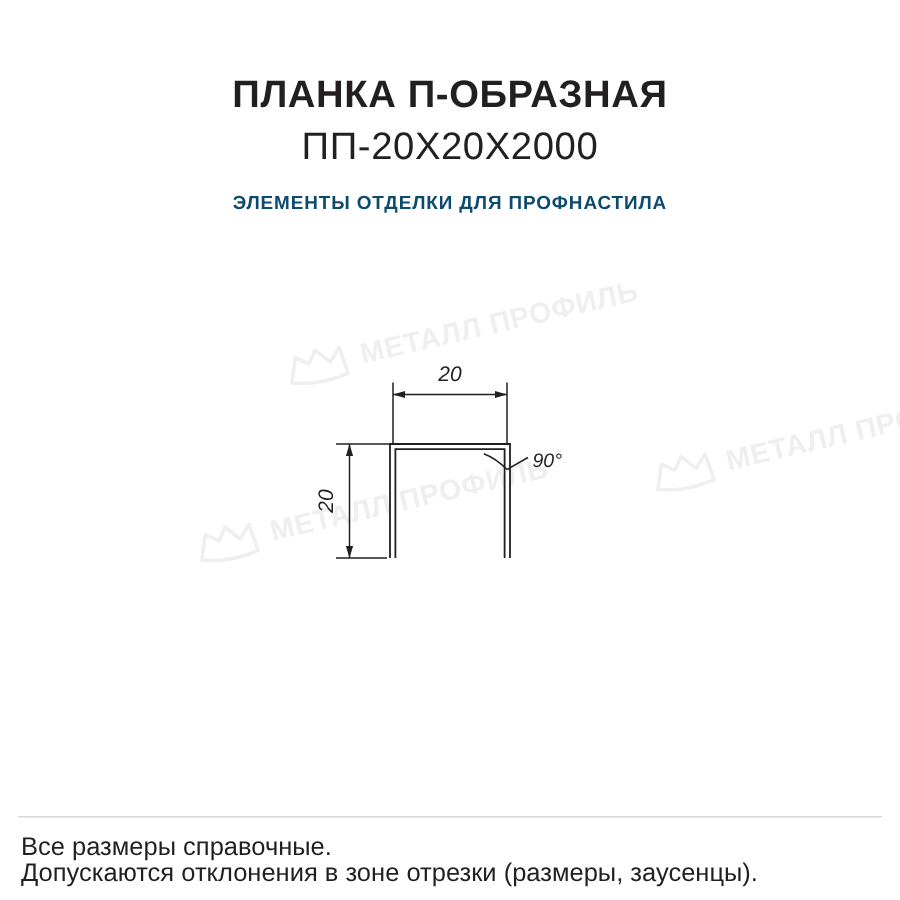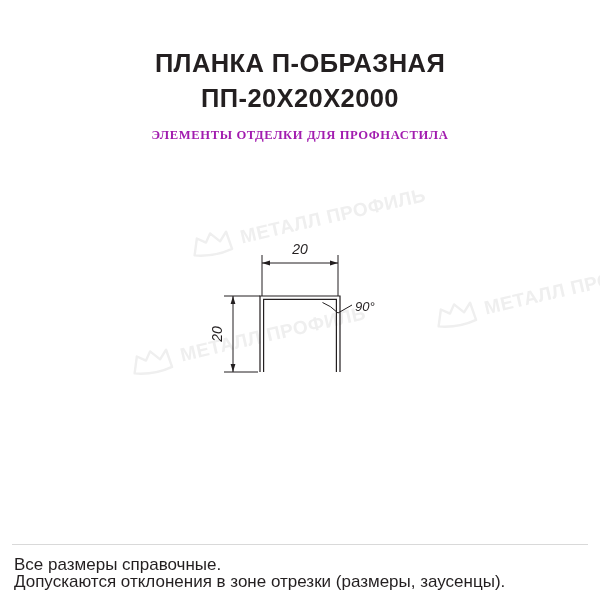--- a/index.html
+++ b/index.html
@@ -32,34 +32,33 @@
   }
   .title-line1 {
     font-size: 25.5px;
     font-weight: bold;
     letter-spacing: 0.4px;
     line-height: 1.18;
     white-space: nowrap;
   }
   .title-line2 {
     font-size: 25.5px;
-    font-weight: bold;
+    font-weight: normal;
     letter-spacing: 0.4px;
     line-height: 1.18;
     margin-top: 5px;
     white-space: nowrap;
   }
   .subtitle {
     font-size: 12.6px;
     font-weight: bold;
     letter-spacing: 0.6px;
     margin-top: 15px;
-    color: #a21caf;
+    color: #0c4a6e;
     white-space: nowrap;
-    font-family: Liberation Serif, serif;
   }
 
   
   .wm {
     position: absolute;
     display: flex;
     align-items: center;
     gap: 9px;
     color: #efefef;
     font-size: 19px;

